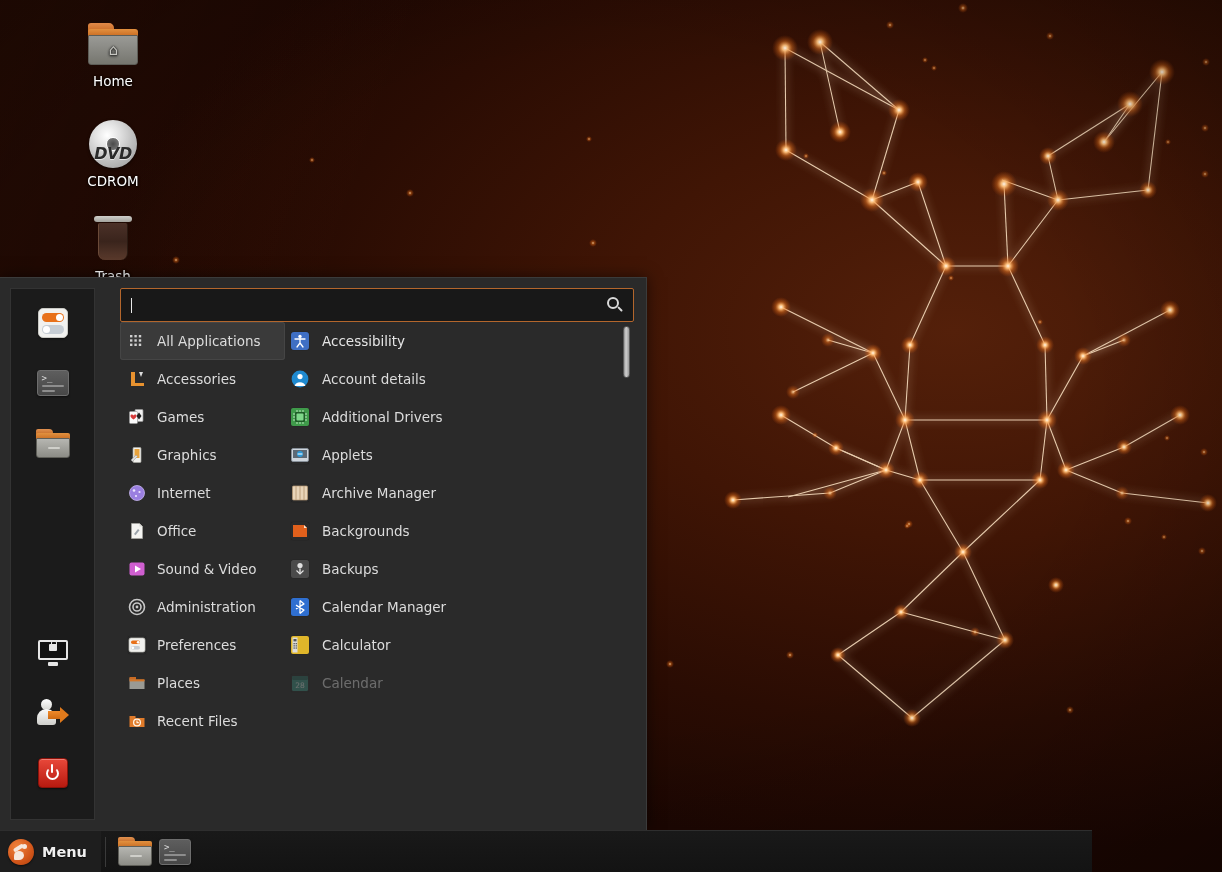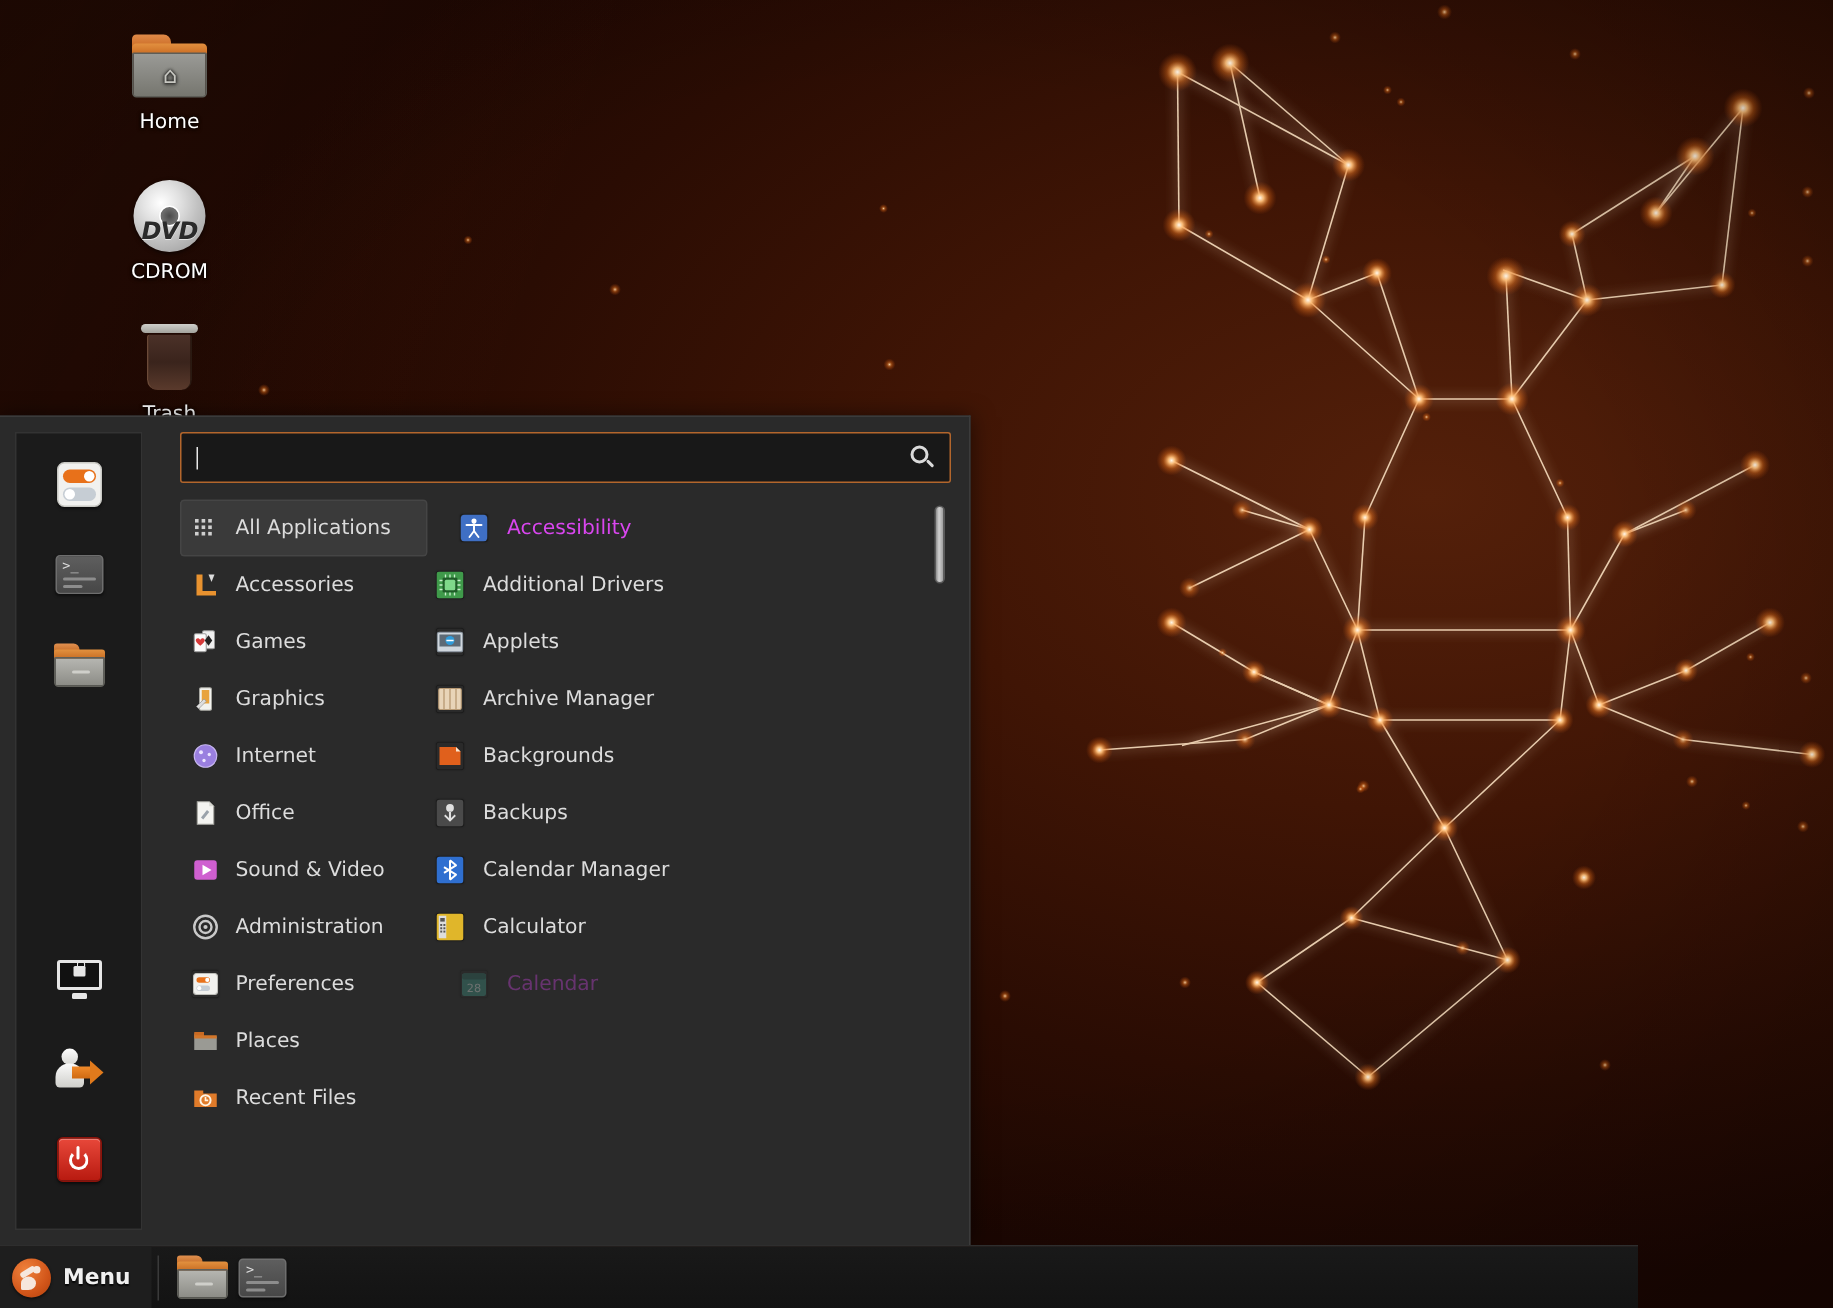--- a/index.html
+++ b/index.html
@@ -192,36 +192,36 @@
   }
   #search-input::placeholder { color:#6d6d6d; }
   .caret { width:1px; height:15px; background:#e8e8e8; margin-right:1px; }
   .search-ico { width:16px; height:16px; position:relative; flex:0 0 16px; }
   .search-ico .c { position:absolute; top:0; left:0; width:12px; height:12px;
      border:2px solid #dadada; border-radius:50%; }
   .search-ico .h { position:absolute; top:11px; left:10px; width:6px; height:2.2px;
      background:#dadada; transform:rotate(45deg); border-radius:1px; }
 
   
-  #lists { flex:1; display:flex; overflow:hidden; padding-top:11px; }
+  #lists { flex:1; display:flex; overflow:hidden; }
 
   #cat-col { width:190px; padding-left:25px; flex:0 0 190px; }
   .cat-item {
     display:flex; align-items:center; gap:11px; height:38px;
     padding:0 8px; border-radius:3px; color:#dcdcdc; font-size:13.5px;
   }
   .cat-item.active { background:#3a3a3a; box-shadow:inset 0 0 0 1px #454545; }
 
   #app-col { flex:1; position:relative; overflow:hidden; padding-right:14px; }
   #app-scroll { position:absolute; inset:0 14px 0 0; }
   .app-item {
     display:flex; align-items:center; gap:13px; height:38px;
     padding:0 6px; color:#dcdcdc; font-size:13.5px;
   }
-  .app-item.dim { color:#d946ef;margin-left:16px; }
+  .app-item.dim { color:#e5e5e5; }
   .app-item.clip { opacity:.35; }
   #scrollbar {
     position:absolute; top:0; right:16px; width:7px; height:100%;
   }
   #scroll-thumb {
     position:absolute; top:4px; left:0; width:7px; height:52px;
     background:linear-gradient(90deg,#8e8e8e,#d0d0d0 40%,#9a9a9a);
     border-radius:4px; border:1px solid #5a5a5a;
   }
 
@@ -669,20 +669,30 @@
             <span class="ico sq">
               <svg viewBox="0 0 18 18" width="18" height="18">
                 <rect width="18" height="18" rx="3" fill="#3f6fc4"></rect>
                 <circle cx="9" cy="4.4" r="1.7" fill="#fff"></circle>
                 <path d="M4 7 h10 M9 6.5 v5 M9 11 l-3 4 M9 11 l3 4" stroke="#fff" stroke-width="1.3" fill="none" stroke-linecap="round"></path>
               </svg>
             </span>
             <span>Accessibility</span>
           </div>
 
+          <div class="app-item">
+            <span class="ico">
+              <svg viewBox="0 0 18 18" width="18" height="18">
+                <circle cx="9" cy="9" r="8.4" fill="#1f8ad0"></circle>
+                <circle cx="9" cy="6.6" r="2.6" fill="#fff"></circle>
+                <path d="M3.6 16 a5.6 5 0 0 1 10.8 0z" fill="#fff"></path>
+              </svg>
+            </span>
+            <span>Account details</span>
+          </div>
 
           <div class="app-item">
             <span class="ico sq">
               <svg viewBox="0 0 18 18" width="18" height="18">
                 <rect width="18" height="18" rx="2" fill="#3f9a4a"></rect>
                 <rect x="4" y="4" width="10" height="10" rx="1" fill="#1f5c28"></rect>
                 <g fill="#7fd88a">
                   <rect x="5.5" y="5.5" width="7" height="7" rx="1"></rect>
                 </g>
                 <g stroke="#c8f0cc" stroke-width=".9">

